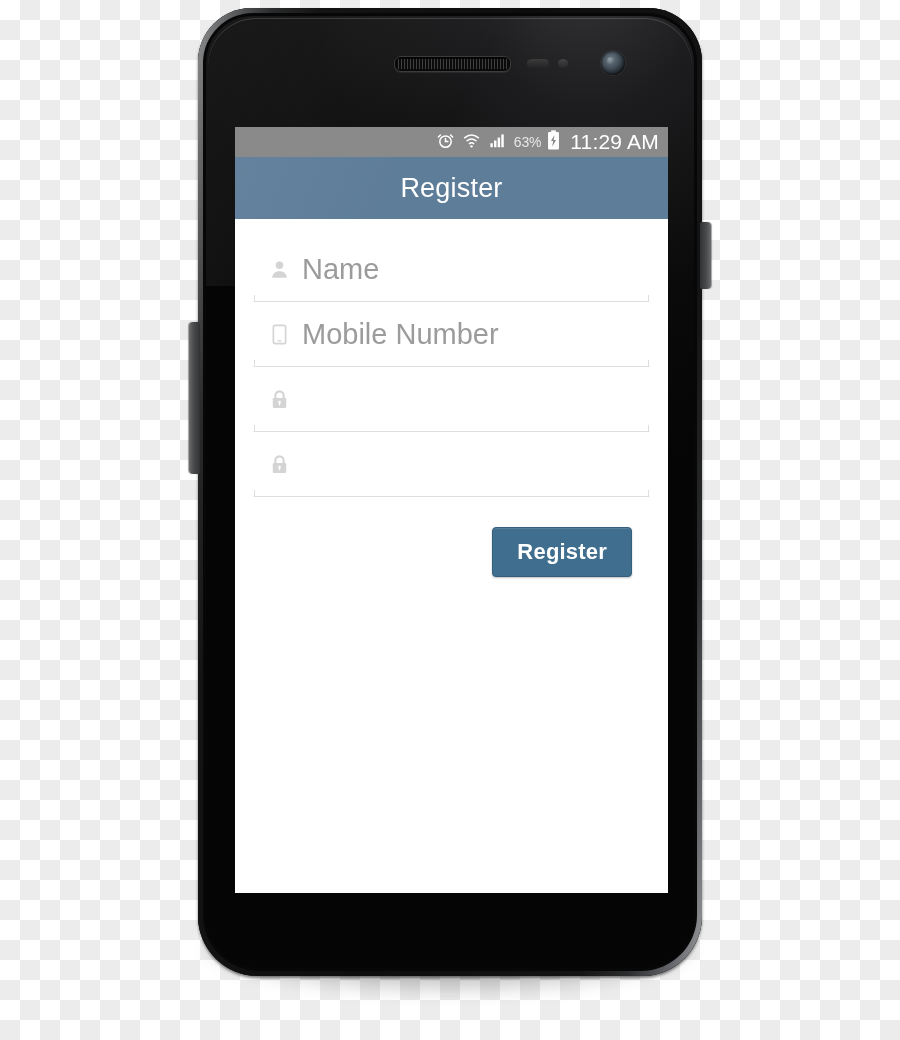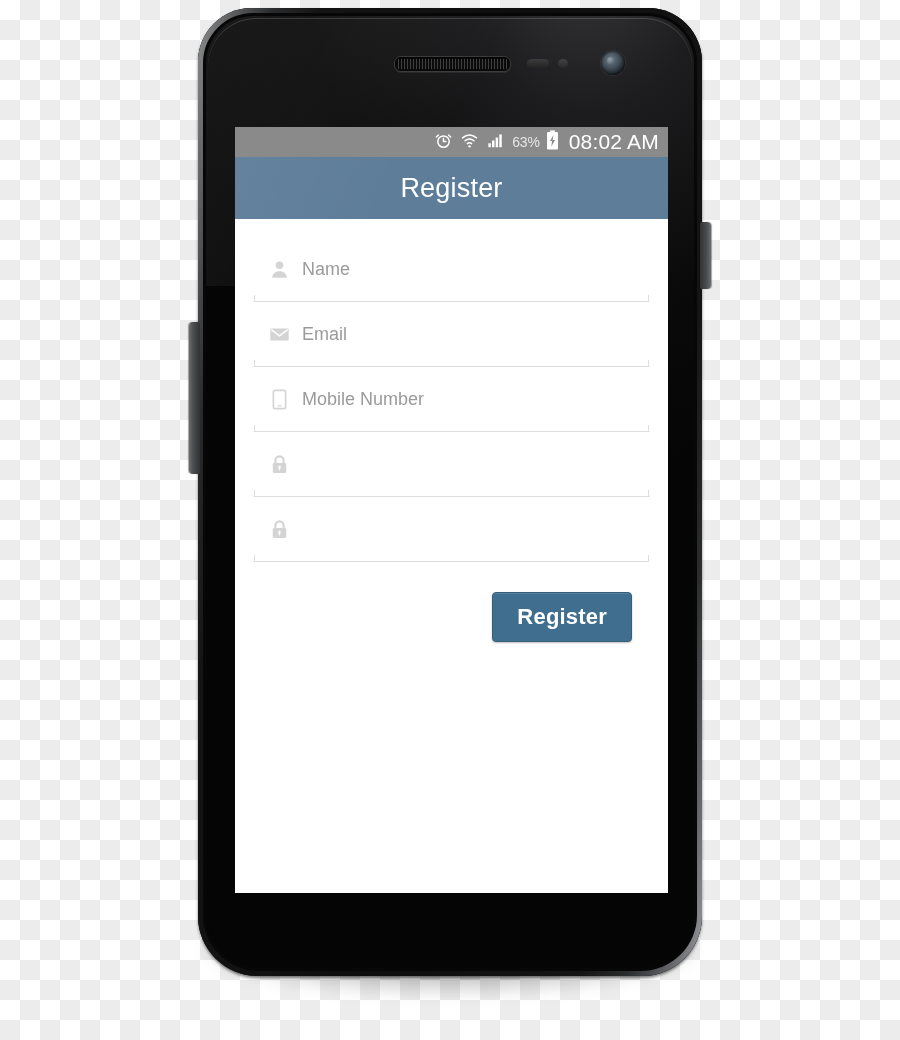--- a/index.html
+++ b/index.html
@@ -279,21 +279,21 @@
     flex: 0 0 auto;
     display: flex;
     align-items: center;
     justify-content: center;
   }
   .field-input {
     border: none;
     outline: none;
     background: transparent;
     font-family: "Liberation Sans", sans-serif;
-    font-size: 18px;
+    font-size: 29px;
     color: #555555;
     width: 100%;
     padding: 0;
   }
   .field-input::placeholder {
     color: #9b9b9b;
     opacity: 1;
   }
   
   .field {
@@ -396,48 +396,39 @@
     <span class="sb-battery-pct">63%</span>
 
     <span class="sb-icon">
       <svg width="15" height="20" viewBox="0 0 14 22" aria-hidden="true">
         <rect x="4.4" y="0.4" width="5.2" height="2" fill="#ffffff"></rect>
         <rect x="1" y="2.2" width="12" height="19.3" rx="1.2" fill="#ffffff"></rect>
         <path d="M8.1 5.4 L4.2 12.2 H6.6 L5.6 18.4 L9.8 11.0 H7.2 Z" fill="#8a8a8a"></path>
       </svg>
     </span>
 
-    <span class="sb-clock">08:02 AM</span>
+    <span class="sb-clock">11:29 AM</span>
   </div>
 
   <div class="app-bar">
     <span class="app-bar-title">Register</span>
   </div>
 
   <div class="form-area">
 
     <div class="field">
       <span class="field-icon">
         <svg width="21" height="21" viewBox="0 0 24 24" aria-hidden="true">
           <circle cx="12" cy="7.2" r="4.3" fill="#d4d4d4"></circle>
           <path d="M3.6 21.5 c0-4.7 3.8-7.6 8.4-7.6 s8.4 2.9 8.4 7.6 z" fill="#d4d4d4"></path>
         </svg>
       </span>
       <input class="field-input" type="text" placeholder="Name" style="">
     </div>
 
-    <div class="field">
-      <span class="field-icon">
-        <svg width="21" height="21" viewBox="0 0 24 24" aria-hidden="true">
-          <rect x="1.5" y="5.2" width="21" height="13.6" rx="1" fill="#d4d4d4"></rect>
-          <path d="M2.6 6.4 L12 13.6 L21.4 6.4" fill="none" stroke="#ffffff" stroke-width="1.7"></path>
-        </svg>
-      </span>
-      <input class="field-input" type="email" placeholder="Email" style="">
-    </div>
 
     <div class="field">
       <span class="field-icon">
         <svg width="21" height="21" viewBox="0 0 24 24" aria-hidden="true">
           <rect x="5" y="1.6" width="14" height="20.8" rx="2" fill="none" stroke="#d4d4d4" stroke-width="1.9"></rect>
           <rect x="9.6" y="18.6" width="4.8" height="1.5" rx="0.7" fill="#d4d4d4"></rect>
         </svg>
       </span>
       <input class="field-input" type="tel" placeholder="Mobile Number" style="">
     </div>

